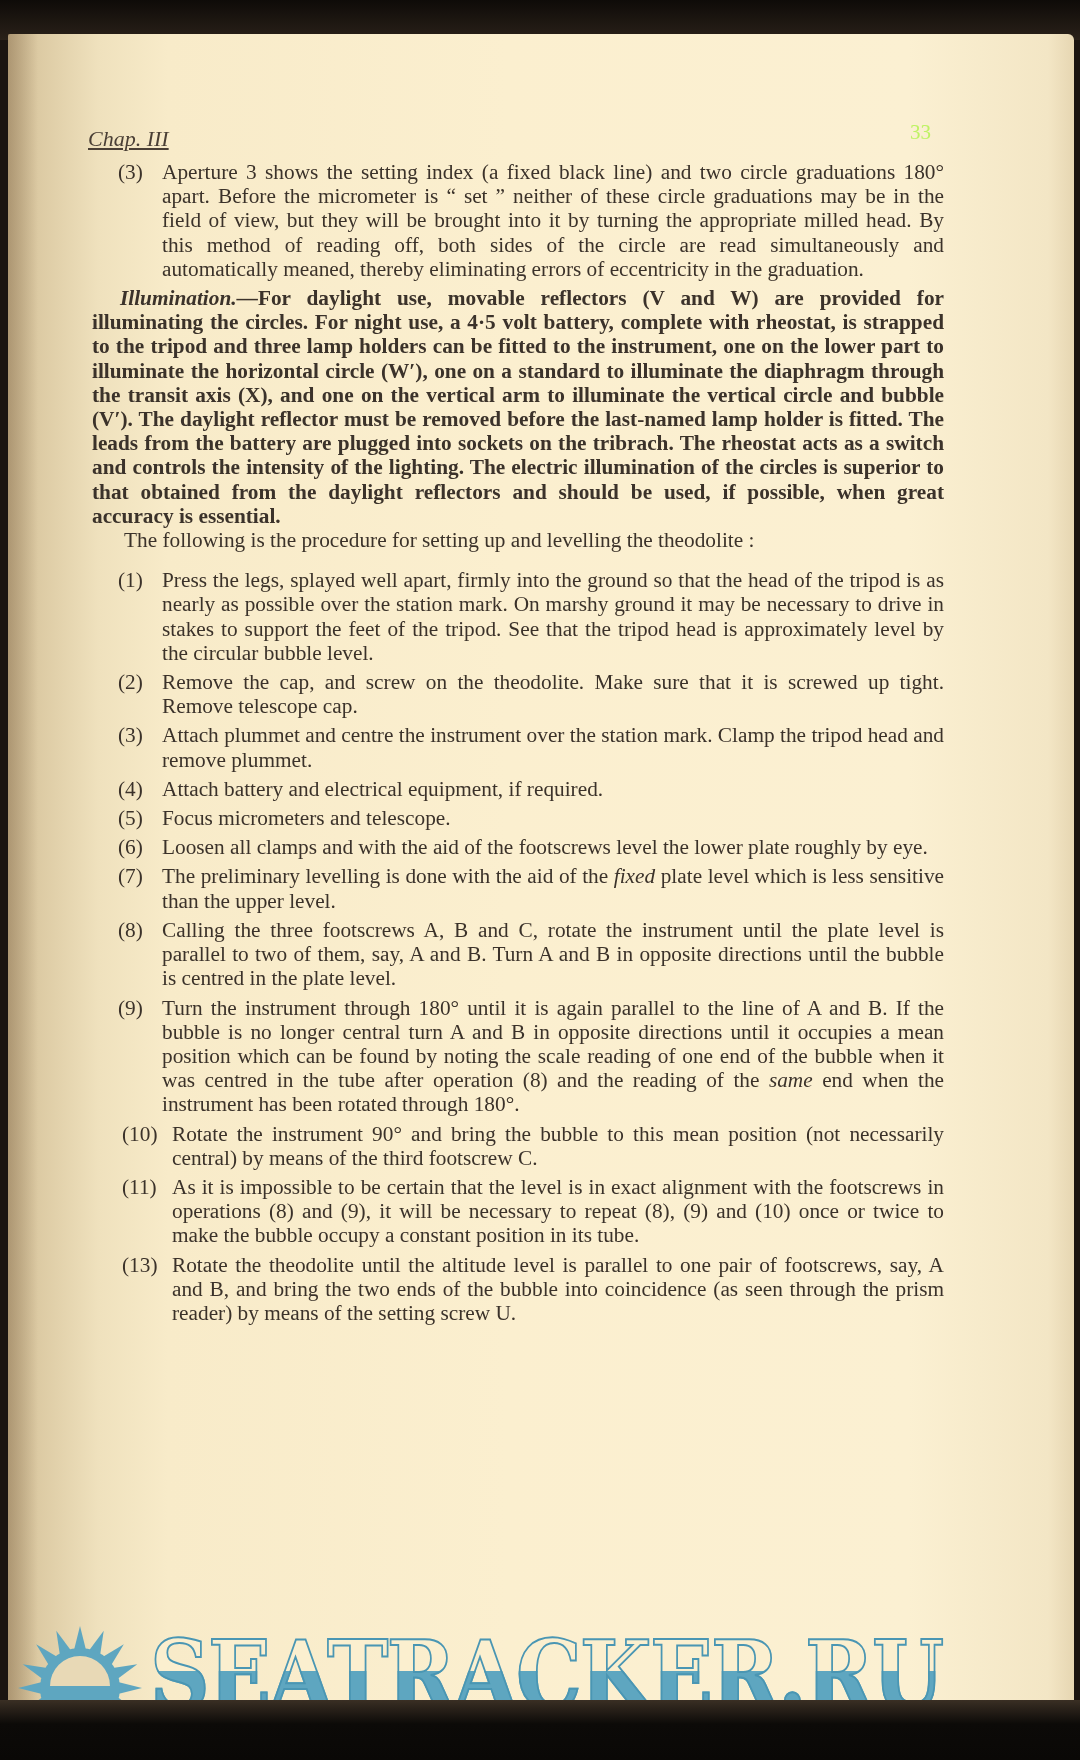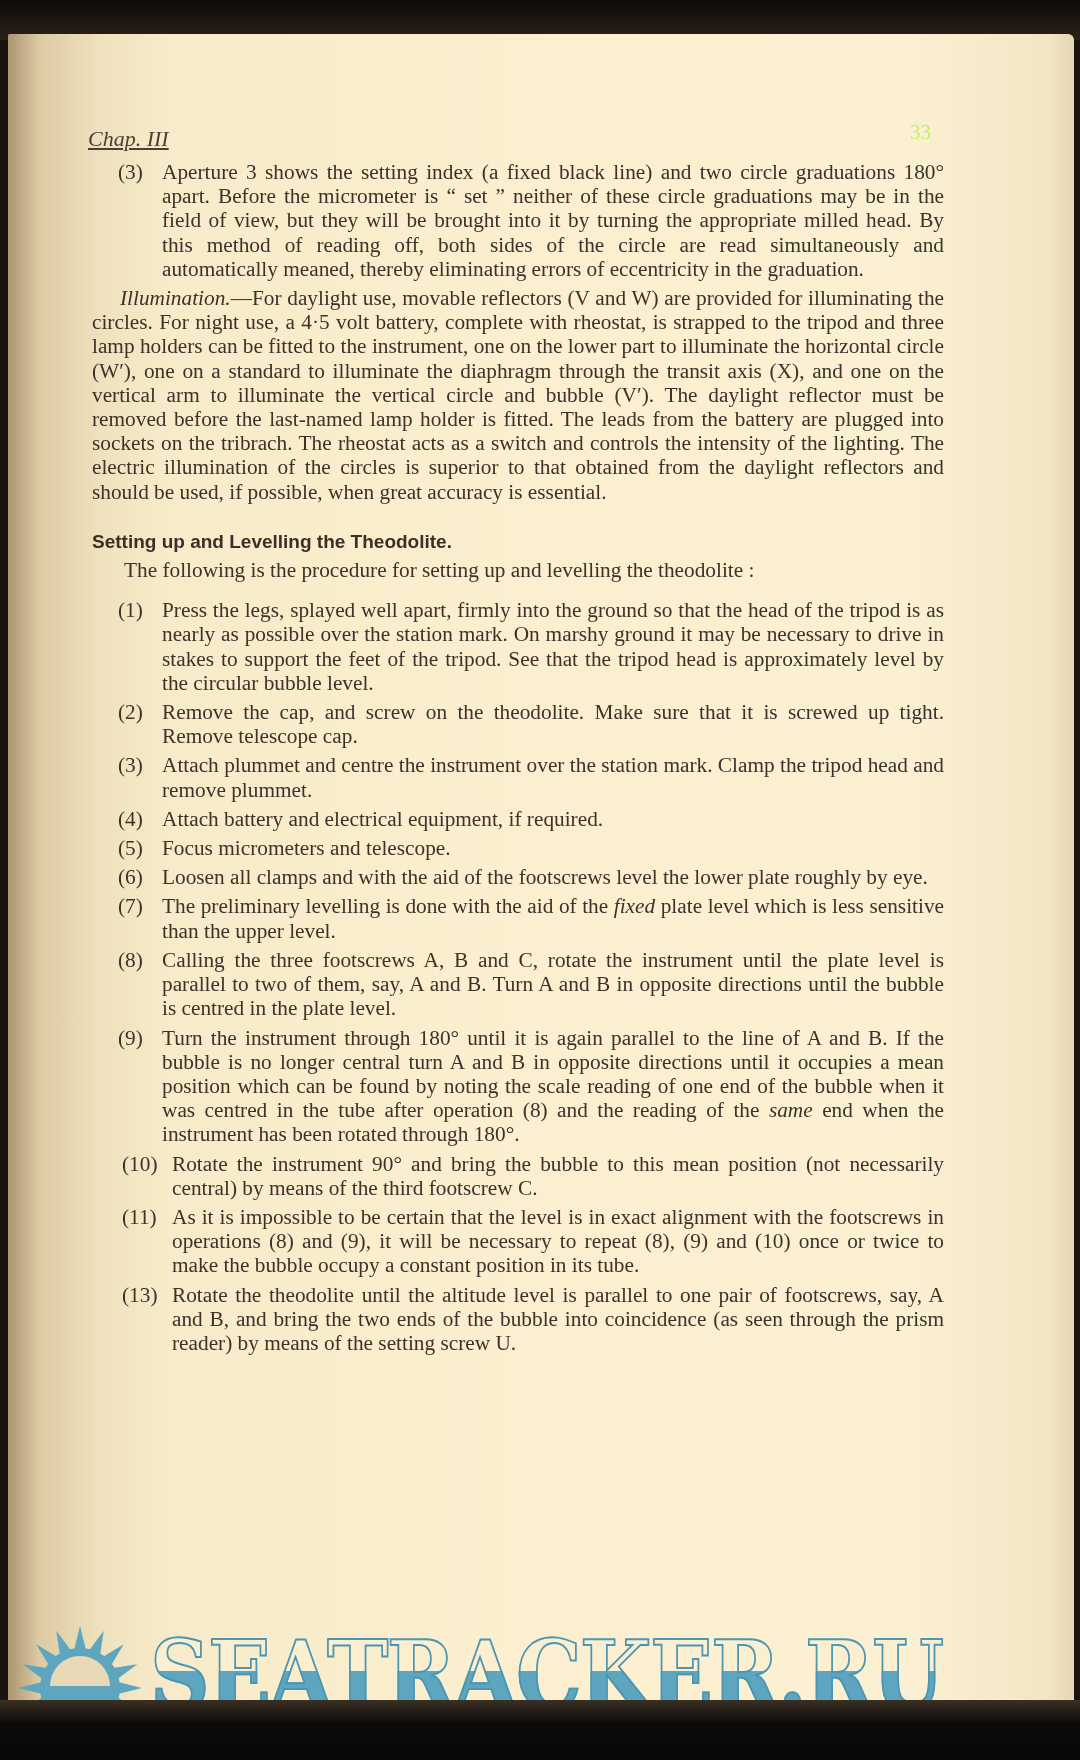--- a/index.html
+++ b/index.html
@@ -10,21 +10,21 @@
     border-radius:2px 6px 0 0;}
   .page::after{content:"";position:absolute;left:0;top:0;width:30px;height:100%;background:linear-gradient(90deg,rgba(120,95,60,.35),rgba(120,95,60,0));}
   .bottom-shadow{position:absolute;left:0;top:1700px;width:1080px;height:60px;background:linear-gradient(#3a2f24,#0c0a08 40%,#0a0806);}
   .running-head{position:absolute;left:88px;top:126px;font-style:italic;font-size:22px;color:#4a3f35;text-decoration:underline;}
   .page-number{position:absolute;left:910px;top:120px;font-size:21px;color:#bef264;}
   .content{position:absolute;left:96px;top:160px;width:848px;color:#3b322a;font-size:21.3px;line-height:24.2px;text-align:justify;}
   .item{position:relative;padding-left:66px;margin-bottom:5px;}
   .item .num{position:absolute;left:22px;top:0;}
   .item.wide{padding-left:76px;}
   .item.wide .num{left:26px;}
-  .para{text-indent:28px;margin:4px 0 0 -4px;}
+  .para{text-indent:28px;margin:4px 0 0 -4px;font-weight:bold;}
   .para i{font-style:italic;}
   .heading{font-family:"Liberation Sans","DejaVu Sans",sans-serif;font-weight:bold;font-size:19px;margin:26px 0 4px -4px;color:#3a3028;}
   .intro{text-indent:28px;margin-bottom:16px;}
   .watermark{position:absolute;left:0;top:1626px;width:1080px;height:90px;}
   .wm-text{position:absolute;left:150px;top:1630px;font-family:"DejaVu Serif","Liberation Serif",serif;font-weight:bold;font-size:96px;letter-spacing:-2px;line-height:92px;
     color:#5ea6c0;-webkit-text-stroke:2px #4a96b3;transform:scaleX(0.86);transform-origin:left top;
     background:linear-gradient(#fbefcf 0 45%,#5ea6c0 45% 100%);-webkit-background-clip:text;background-clip:text;-webkit-text-fill-color:transparent;}
 </style>
 </head>
 <body>
@@ -37,21 +37,20 @@
 <div class="page-number">33</div>
 
 <div class="content">
   <div class="item">
     <span class="num">(3)</span>
     <span>Aperture 3 shows the setting index (a fixed black line) and two circle graduations 180° apart. Before the micrometer is “ set ” neither of these circle graduations may be in the field of view, but they will be brought into it by turning the appropriate milled head. By this method of reading off, both sides of the circle are read simultaneously and automatically meaned, thereby eliminating errors of eccentricity in the graduation.</span>
   </div>
 
   <p class="para"><i>Illumination.</i><span>—For daylight use, movable reflectors (V and W) are provided for illuminating the circles. For night use, a 4·5 volt battery, complete with rheostat, is strapped to the tripod and three lamp holders can be fitted to the instrument, one on the lower part to illuminate the horizontal circle (W′), one on a standard to illuminate the diaphragm through the transit axis (X), and one on the vertical arm to illuminate the vertical circle and bubble (V′). The daylight reflector must be removed before the last-named lamp holder is fitted. The leads from the battery are plugged into sockets on the tribrach. The rheostat acts as a switch and controls the intensity of the lighting. The electric illumination of the circles is superior to that obtained from the daylight reflectors and should be used, if possible, when great accuracy is essential.</span></p>
 
-  <div class="heading">Setting up and Levelling the Theodolite.</div>
   <div class="intro">The following is the procedure for setting up and levelling the theodolite :</div>
 
   <div class="item"><span class="num">(1)</span><span>Press the legs, splayed well apart, firmly into the ground so that the head of the tripod is as nearly as possible over the station mark. On marshy ground it may be necessary to drive in stakes to support the feet of the tripod. See that the tripod head is approximately level by the circular bubble level.</span></div>
   <div class="item"><span class="num">(2)</span><span>Remove the cap, and screw on the theodolite. Make sure that it is screwed up tight. Remove telescope cap.</span></div>
   <div class="item"><span class="num">(3)</span><span>Attach plummet and centre the instrument over the station mark. Clamp the tripod head and remove plummet.</span></div>
   <div class="item"><span class="num">(4)</span><span>Attach battery and electrical equipment, if required.</span></div>
   <div class="item"><span class="num">(5)</span><span>Focus micrometers and telescope.</span></div>
   <div class="item"><span class="num">(6)</span><span>Loosen all clamps and with the aid of the footscrews level the lower plate roughly by eye.</span></div>
   <div class="item"><span class="num">(7)</span><span>The preliminary levelling is done with the aid of the </span><i>fixed</i><span> plate level which is less sensitive than the upper level.</span></div>
   <div class="item"><span class="num">(8)</span><span>Calling the three footscrews A, B and C, rotate the instrument until the plate level is parallel to two of them, say, A and B. Turn A and B in opposite directions until the bubble is centred in the plate level.</span></div>

